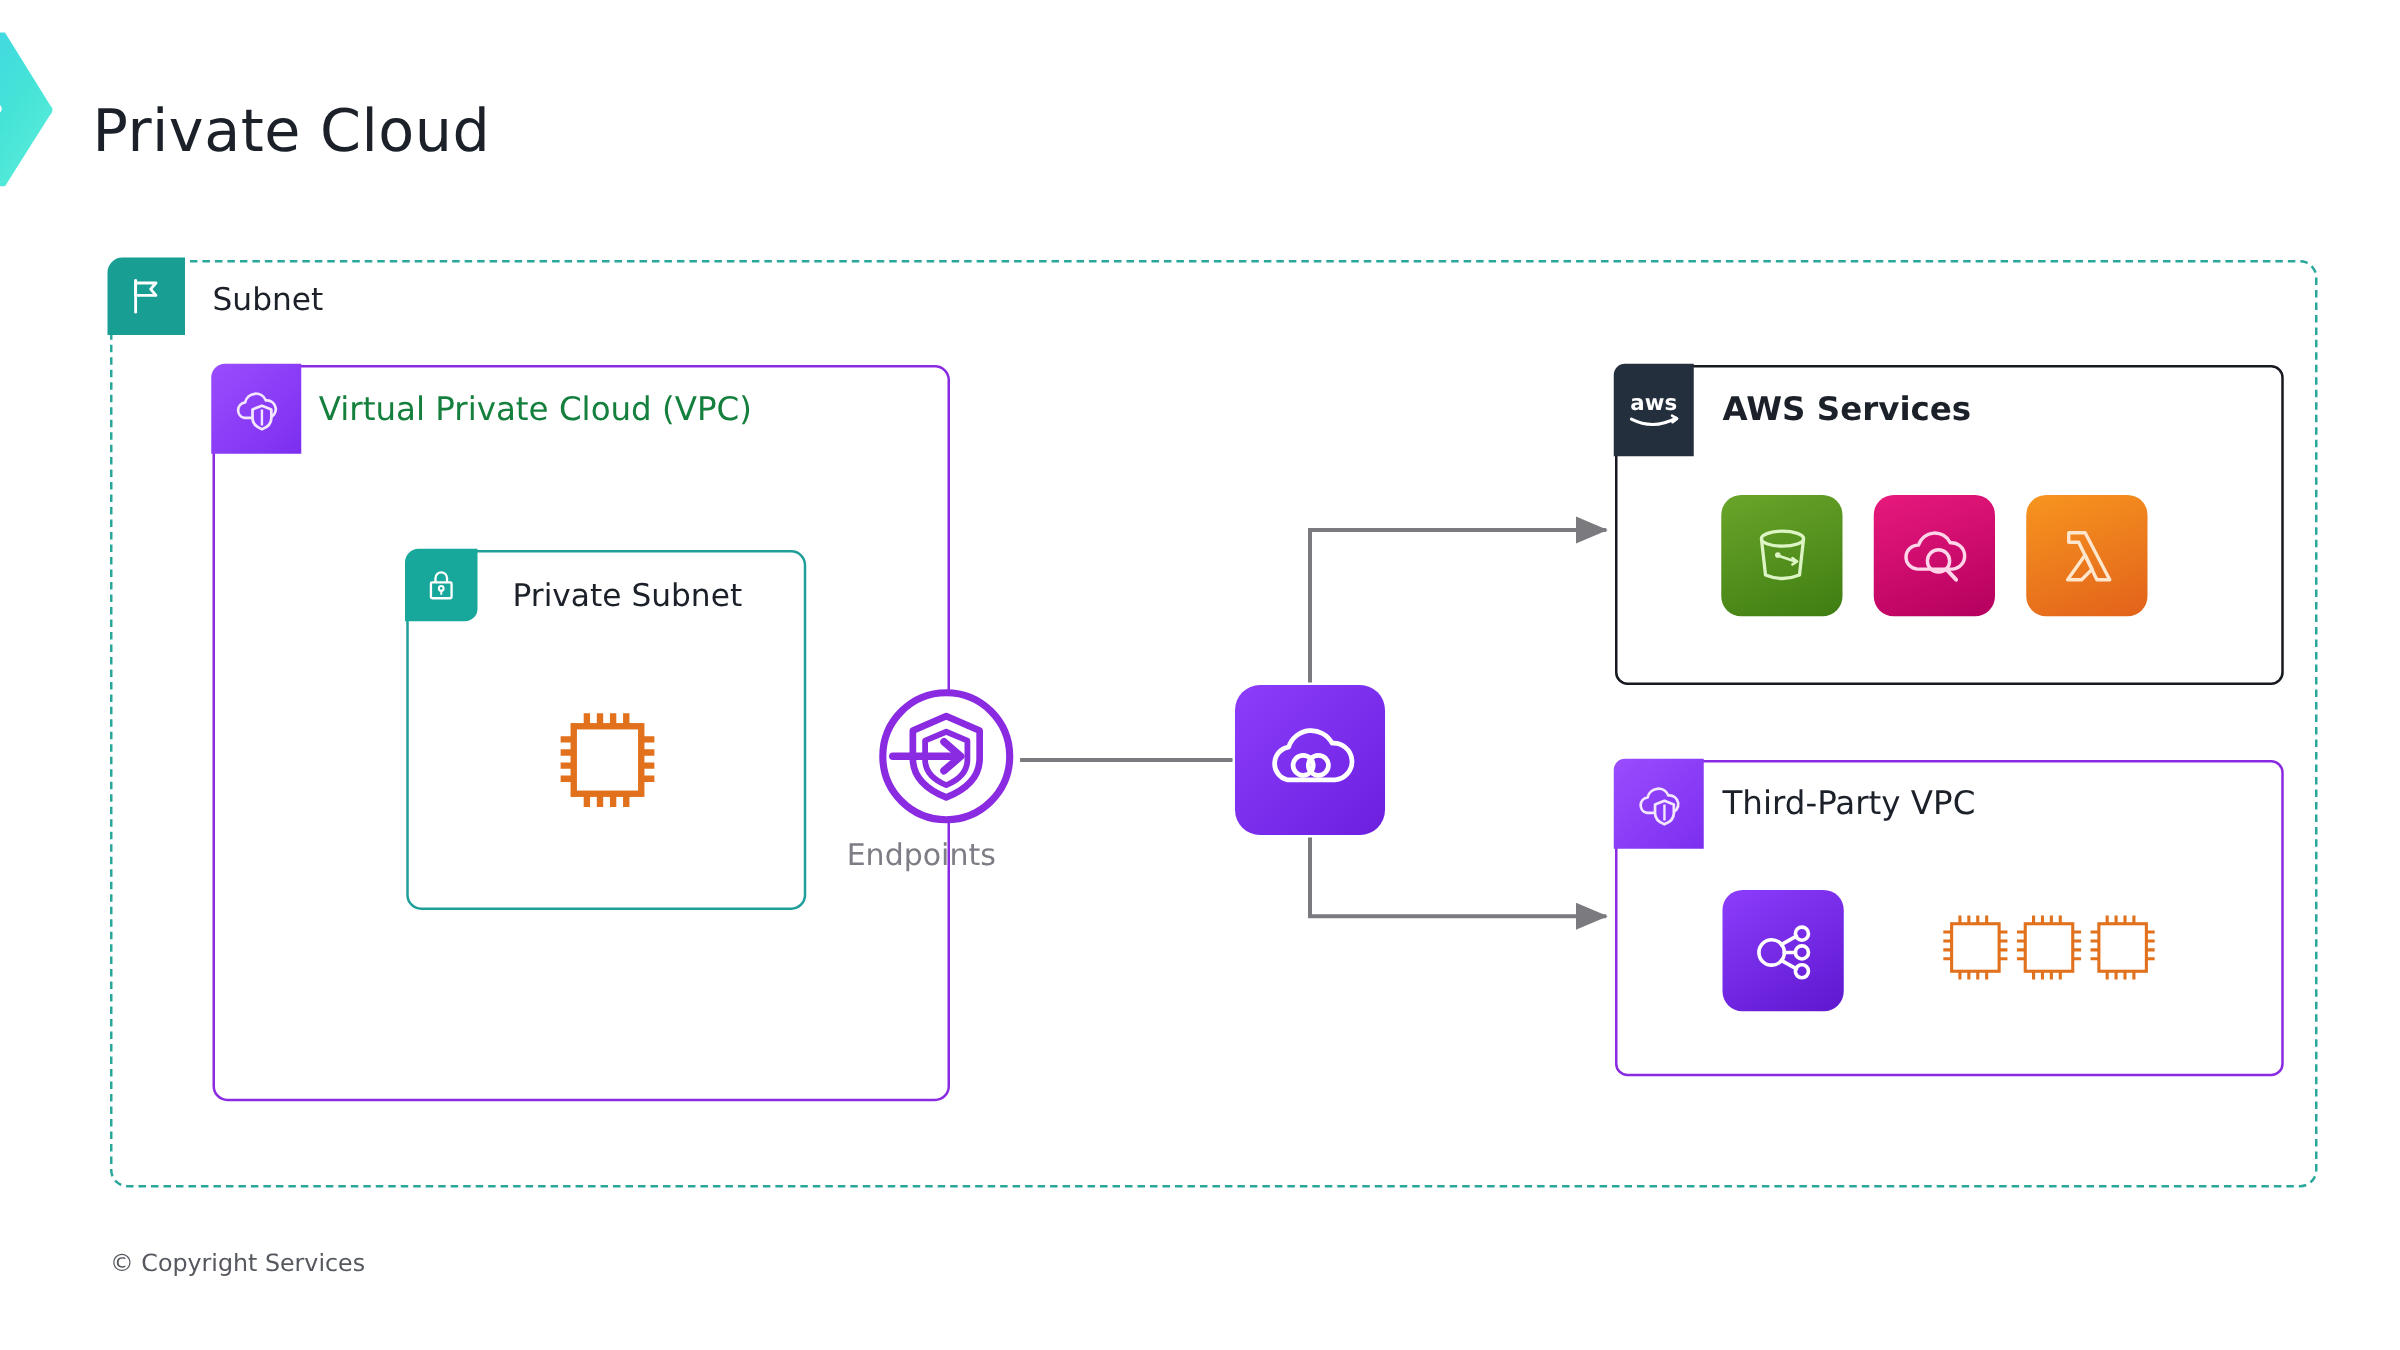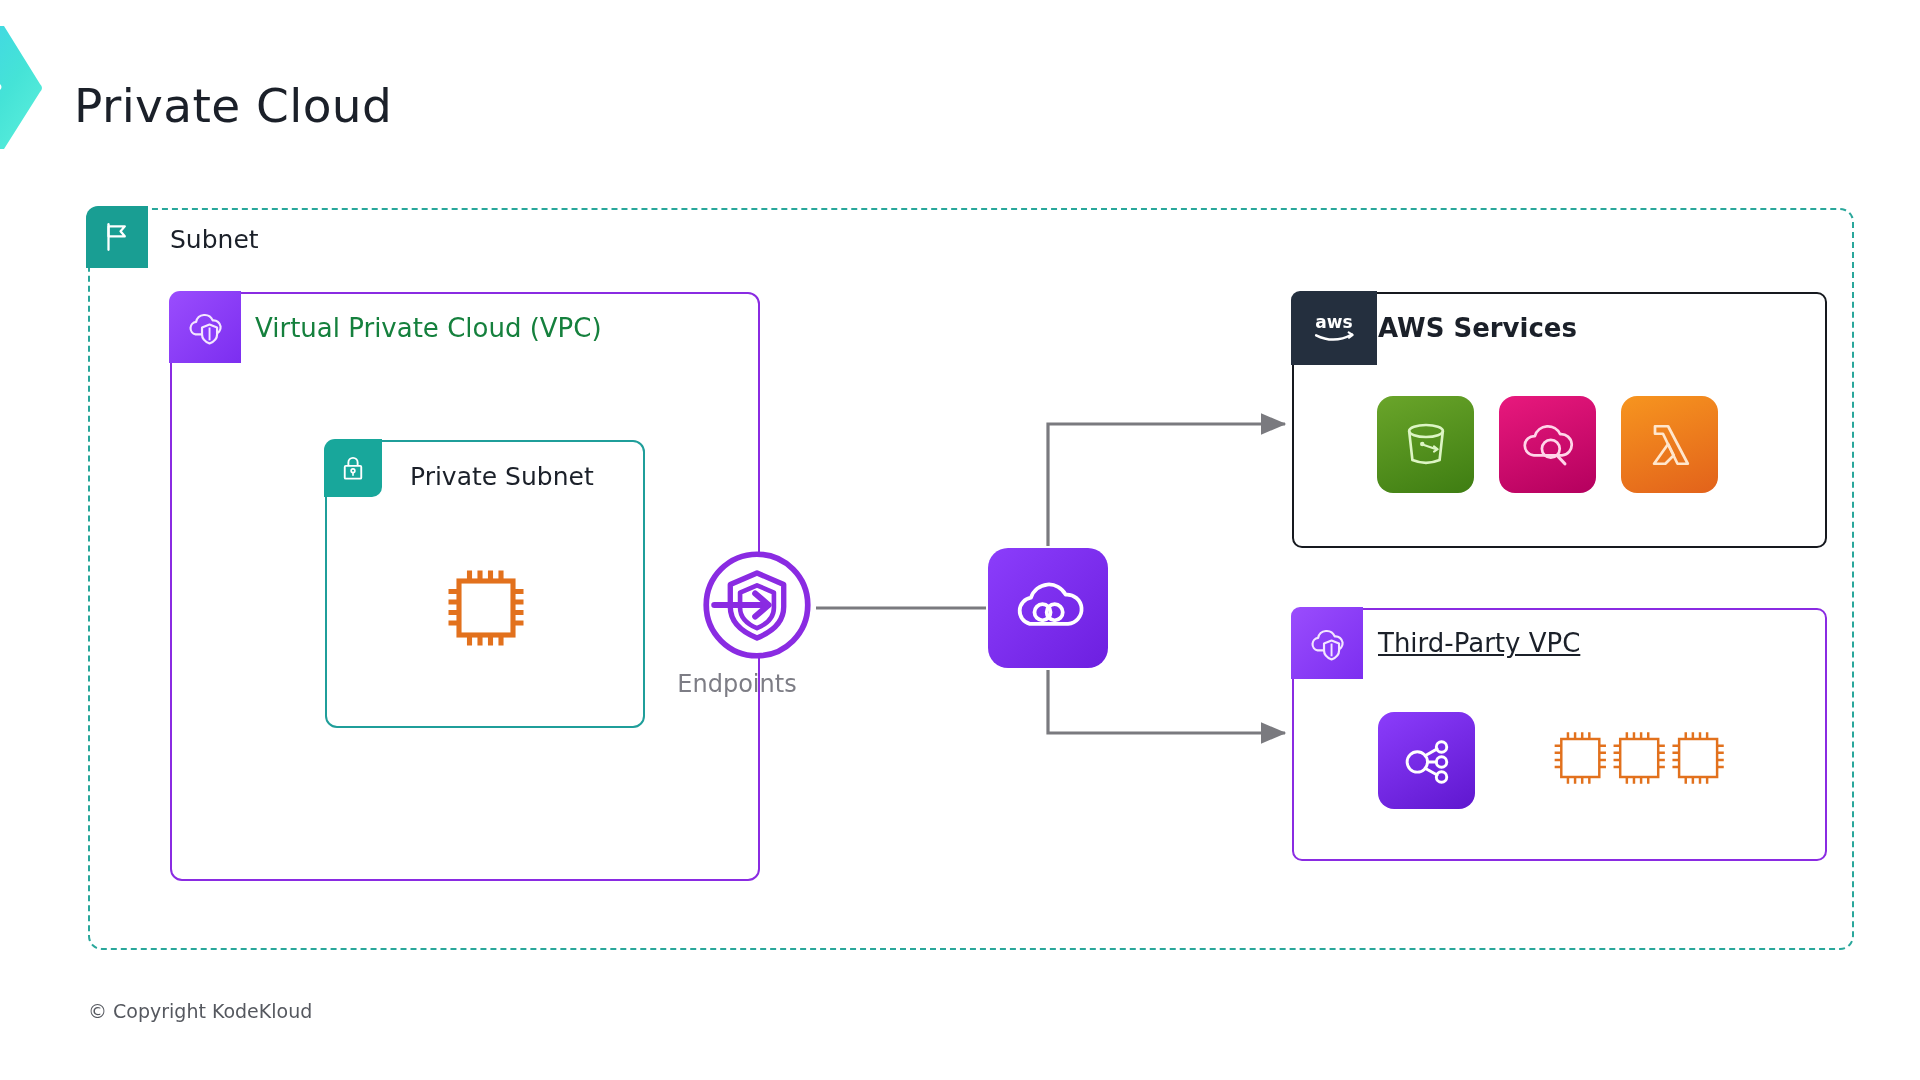--- a/index.html
+++ b/index.html
@@ -178,21 +178,21 @@
     width: 535px;
     height: 256px;
     border: 2.5px solid #16191f;
     border-radius: 10px;
     box-sizing: border-box;
     background: #fff;
   }
   .aws-badge {
     left: 1291px;
     top: 291px;
-    width: 86px;
+    width: 64px;
     height: 74px;
     background: #242f3e;
     border-top-left-radius: 9px;
   }
   .aws-label {
     position: absolute;
     left: 1378px;
     top: 313px;
     font-size: 26px;
     color: #1b2029;
@@ -238,21 +238,20 @@
     background: linear-gradient(135deg, #9a4dfd 0%, #7c2ef0 100%);
     border-top-left-radius: 9px;
   }
   .tp-label {
     position: absolute;
     left: 1378px;
     top: 628px;
     font-size: 26px;
     color: #1b2029;
     white-space: nowrap;
-    text-decoration: underline;
   }
   .tp-lb {
     position: absolute;
     left: 1378px;
     top: 712px;
     width: 97px;
     height: 97px;
     border-radius: 16px;
     background: linear-gradient(150deg, #8b3dfb 0%, #5f17cf 100%);
     display: flex;
@@ -458,13 +457,13 @@
     </marker>
   </defs>
 
   <path d="M816 608 L986 608" stroke="#7a7a7f" stroke-width="3.2" fill="none"></path>
 
   <path d="M1048 546 L1048 424 L1285 424" stroke="#7a7a7f" stroke-width="3.2" fill="none" marker-end="url(#arrowGray)"></path>
 
   <path d="M1048 670 L1048 733 L1285 733" stroke="#7a7a7f" stroke-width="3.2" fill="none" marker-end="url(#arrowGray)"></path>
 </svg>
 
-<div class="footer">© Copyright KodeKloud</div>
+<div class="footer">© Copyright Services</div>
 
 </body></html>

